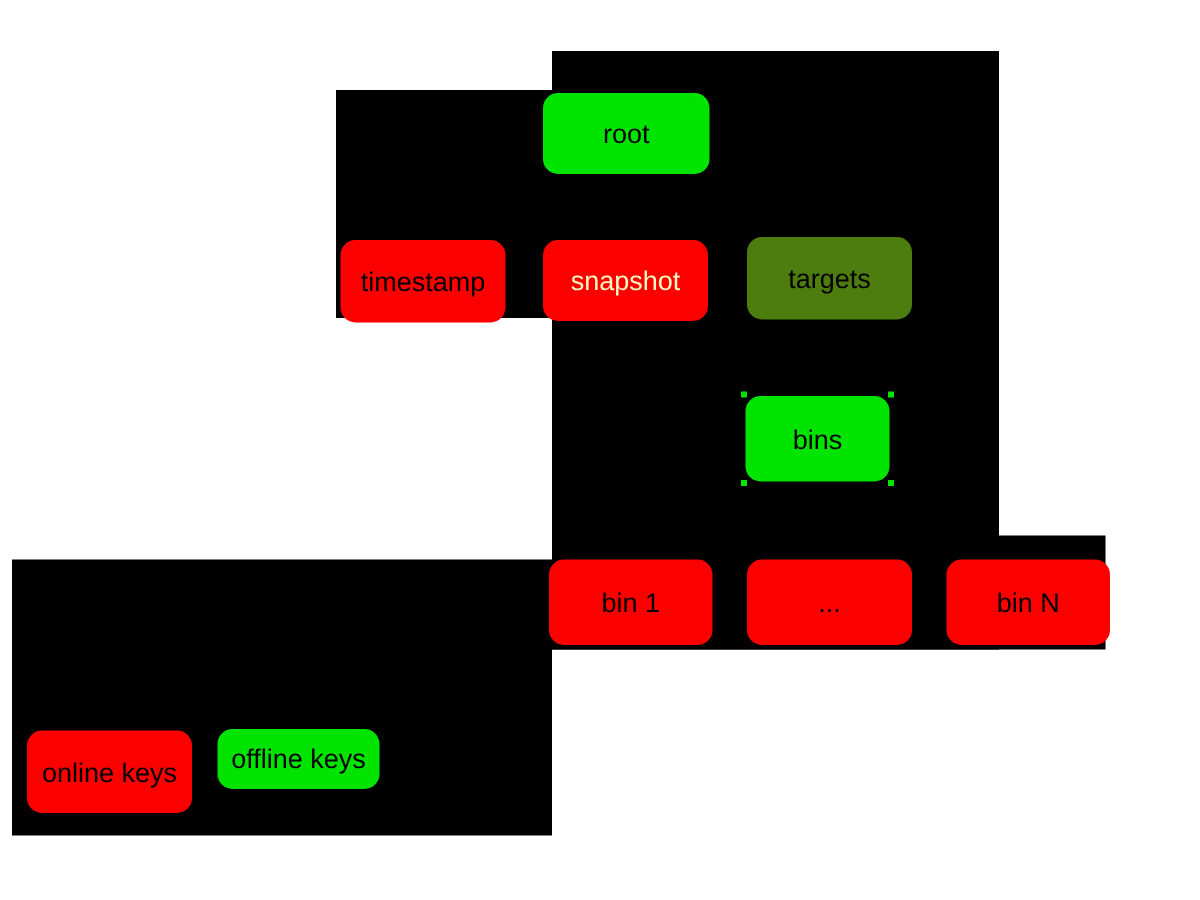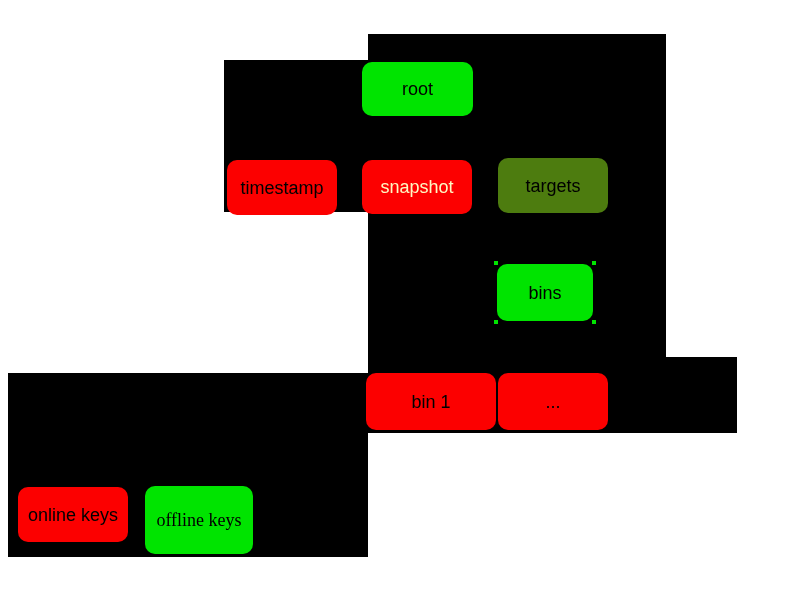--- a/index.html
+++ b/index.html
@@ -72,30 +72,33 @@
   </div>
 
   <div class="node" style="left: 497px; top: 264px; width: 96px; height: 57px; background-color: rgb(0, 228, 0);">
     <span style="color: rgb(0, 0, 0);">bins</span>
     <i class="handle tl" style="background-color: rgb(0, 228, 0);"></i>
     <i class="handle tr" style="background-color: rgb(0, 228, 0);"></i>
     <i class="handle bl" style="background-color: rgb(0, 228, 0);"></i>
     <i class="handle br" style="background-color: rgb(0, 228, 0);"></i>
   </div>
 
-  <div class="node" style="left: 366px; top: 373px; width: 130px; height: 57px; background-color: rgb(252, 0, 0);">
+  <div class="node" style="left: 366px; top: 373px; width: 109px; height: 57px; background-color: rgb(252, 0, 0);">
     <span style="color: rgb(0, 0, 0);">bin 1</span>
   </div>
 
   <div class="node" style="left: 498px; top: 373px; width: 110px; height: 57px; background-color: rgb(252, 0, 0);">
     <span style="color: rgb(0, 0, 0);">...</span>
   </div>
 
+  <div class="node" style="left: 631px; top: 373px; width: 109px; height: 57px; background-color: rgb(252, 0, 0);">
+    <span style="color: rgb(0, 0, 0);">bin N</span>
+  </div>
 
   <div class="node" style="left: 18px; top: 487px; width: 110px; height: 55px; background-color: rgb(252, 0, 0);">
     <span style="color: rgb(0, 0, 0);">online keys</span>
   </div>
 
-  <div class="node" style="left: 145px; top: 486px; width: 108px; height: 68px; background-color: rgb(0, 228, 0); font-family: Liberation Serif, serif;">
+  <div class="node" style="left: 145px; top: 486px; width: 108px; height: 40px; background-color: rgb(0, 228, 0);">
     <span style="color: rgb(0, 0, 0);">offline keys</span>
   </div>
 
 </div>
 
 </body></html>

